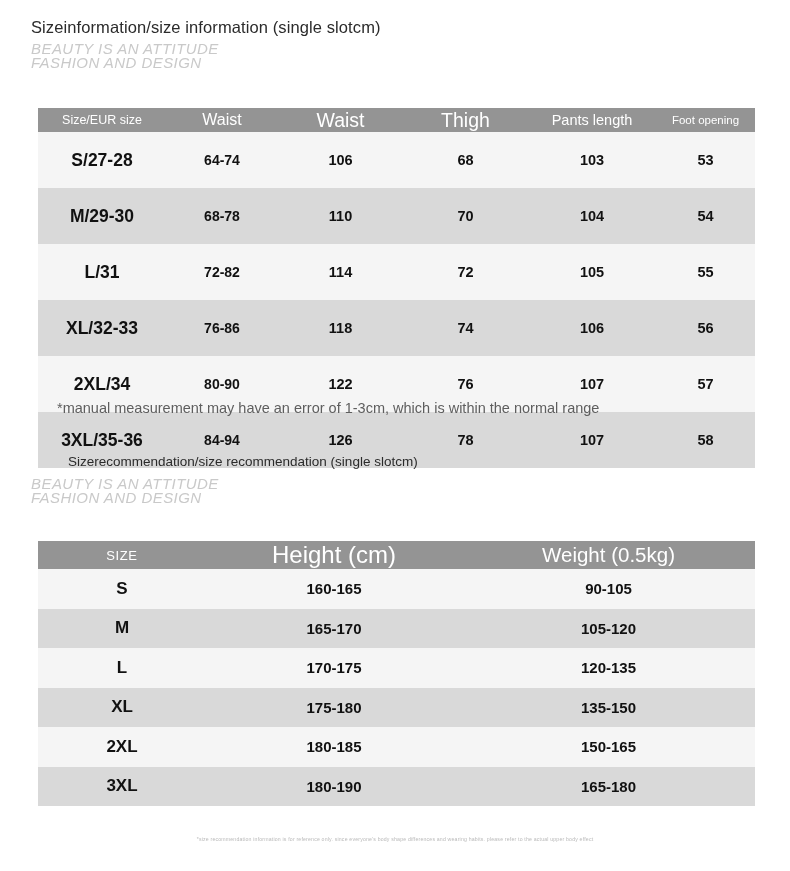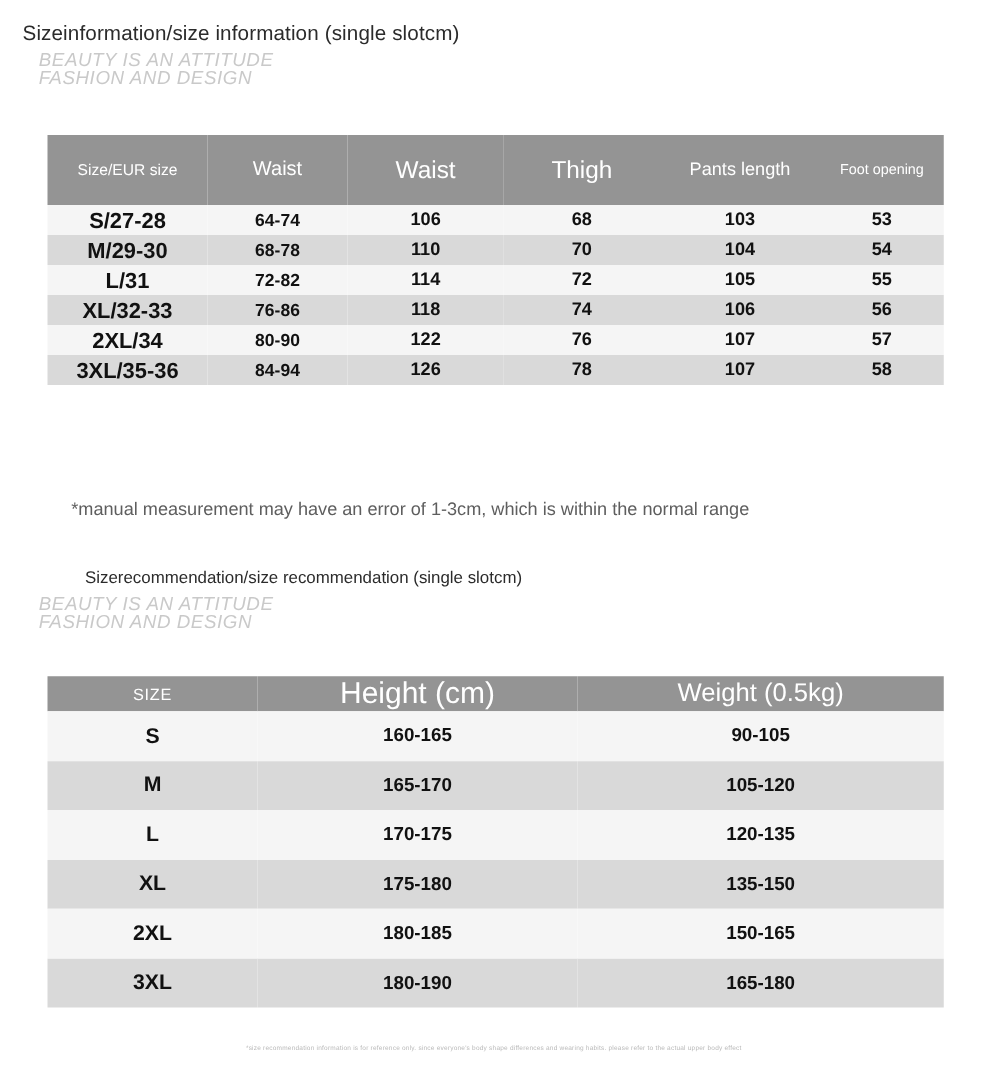--- a/index.html
+++ b/index.html
@@ -12,21 +12,21 @@
     background: #ffffff;
     font-family: "Liberation Sans", sans-serif;
     color: #222;
     overflow: hidden;
     position: relative;
   }
 
   
   .section-one-title {
     position: absolute;
-    left: 18px;
+    left: 31px;
     top: 18px;
     font-size: 16.5px;
     color: #2b2b2b;
     letter-spacing: 0.1px;
     white-space: nowrap;
   }
   .watermark {
     position: absolute;
     left: 31px;
     font-size: 15px;
@@ -62,22 +62,22 @@
   }
   .row-light td { background: #f5f5f5; }
   .row-dark  td { background: #d9d9d9; }
 
   
   #table-one {
     left: 38px;
     top: 108px;
     width: 717px;
   }
-  #table-one thead th { height: 56px; }
-  #table-one tbody td { height: 24px; }
+  #table-one thead th { height: 24px; }
+  #table-one tbody td { height: 56px; }
   #table-one .col-size   { width: 128px; }
   #table-one .col-waist  { width: 112px; }
   #table-one .col-hips   { width: 125px; }
   #table-one .col-thigh  { width: 125px; }
   #table-one .col-pants  { width: 128px; }
   #table-one .col-foot   { width: 99px; }
 
   
   #table-one thead .h-size  { font-size: 12.5px; }
   #table-one thead .h-waist { font-size: 16px; }

